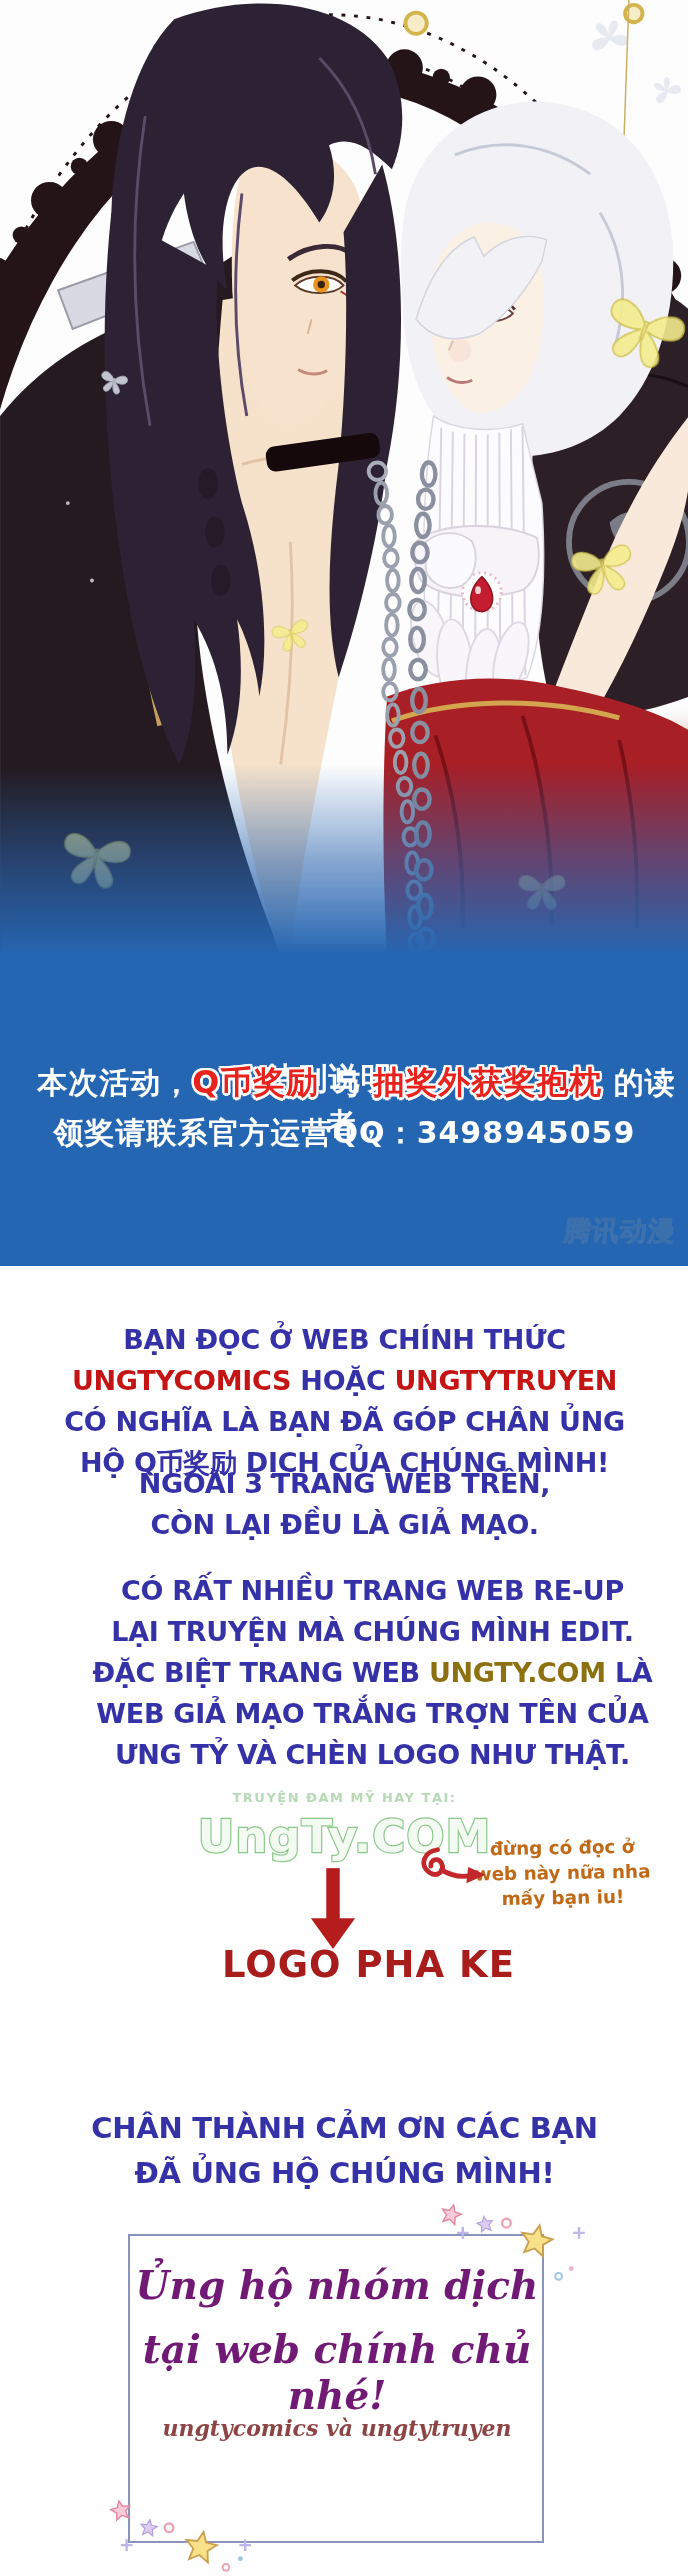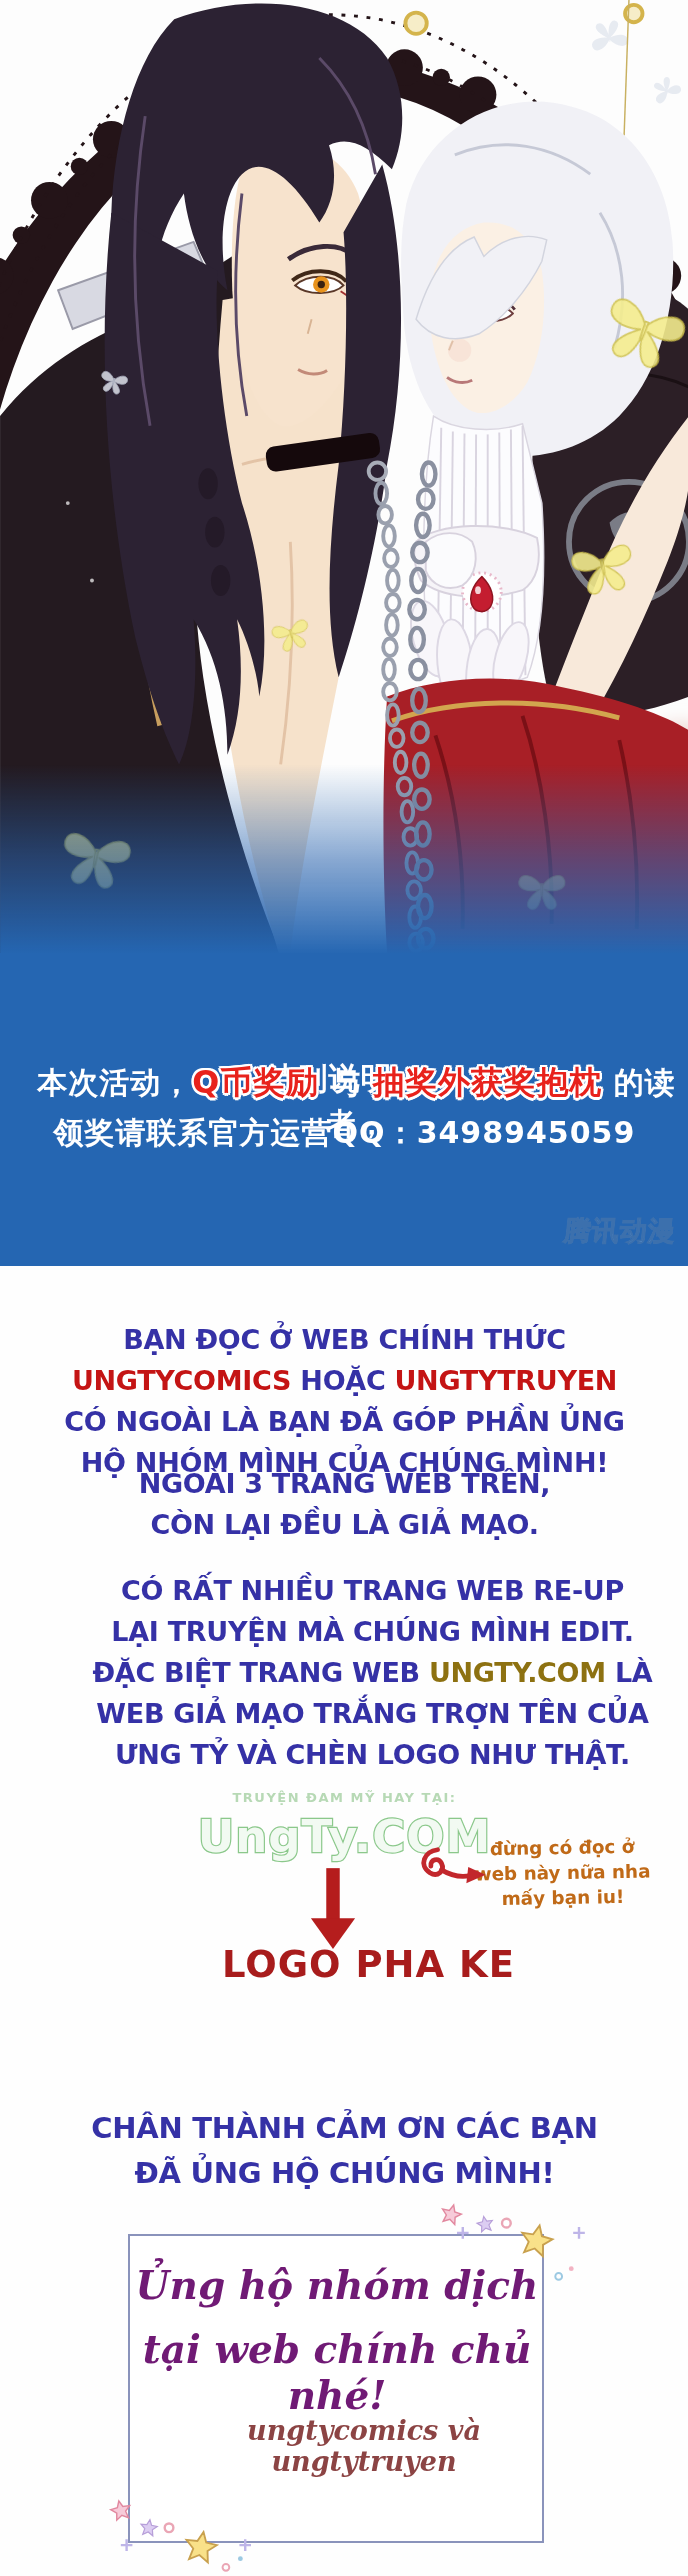--- a/index.html
+++ b/index.html
@@ -33,21 +33,21 @@
   
   .handnote{position:absolute;left:463px;top:1835px;width:199px;text-align:center;
      font-size:18.4px;line-height:25px;font-weight:bold;color:#c06a18;transform:rotate(-1deg);}
   
   .support-box{position:absolute;left:128px;top:2234px;width:412px;height:305px;
      border:2.9px solid #8a93bb;background:#ffffff;}
   .script{position:absolute;left:128px;width:418px;text-align:center;
      font-family:"DejaVu Serif",serif;font-style:italic;font-weight:bold;color:#701a75;}
   .script-l1{top:2262px;font-size:39px;}
   .script-l2{top:2326px;font-size:39px;}
-  .script-l3{top:2415px;font-size:27px;color:#8c4444;padding-left:27px;}
+  .script-l3{top:2415px;font-size:22px;color:#8c4444;}
   .arrow-svg{position:absolute;}
   .cluster{position:absolute;}
 </style>
 </head>
 <body>
 
 <div class="page">
 
   <svg width="689" height="953" viewBox="0 0 712 985" style="position:absolute;left:0;top:0;">
     <defs>
@@ -275,22 +275,22 @@
 
   <div class="notice-bg"></div>
   <div class="abs cn cn-title">特别说明：</div>
   <div class="abs cn cn-line2"><span>本次活动，</span><span class="cn-hl">Q币奖励</span><span> 与 </span><span class="cn-hl">抽奖外获奖抱枕</span><span> 的读者，</span></div>
   <div class="abs cn cn-line3"><span>领奖请联系官方运营QQ：</span><span>3498945059</span></div>
   <div class="watermark">腾讯动漫</div>
 
   <div class="abs vn vn-p1">
     <div>BẠN ĐỌC Ở WEB CHÍNH THỨC</div>
     <div><span class="red">UNGTYCOMICS</span><span> HOẶC </span><span class="red">UNGTYTRUYEN</span></div>
-    <div>CÓ NGOÀI LÀ BẠN ĐÃ GÓP PHẦN ỦNG</div>
-    <div>HỘ NHÓM MÌNH CỦA CHÚNG MÌNH!</div>
+    <div>CÓ NGHĨA LÀ BẠN ĐÃ GÓP CHÂN ỦNG</div>
+    <div>HỘ Q币奖励 DỊCH CỦA CHÚNG MÌNH!</div>
   </div>
 
   <div class="abs vn vn-p2">
     <div>NGOÀI 3 TRANG WEB TRÊN,</div>
     <div>CÒN LẠI ĐỀU LÀ GIẢ MẠO.</div>
   </div>
 
   <div class="abs vn vn-p3">
     <div>CÓ RẤT NHIỀU TRANG WEB RE-UP</div>
     <div>LẠI TRUYỆN MÀ CHÚNG MÌNH EDIT.</div>

